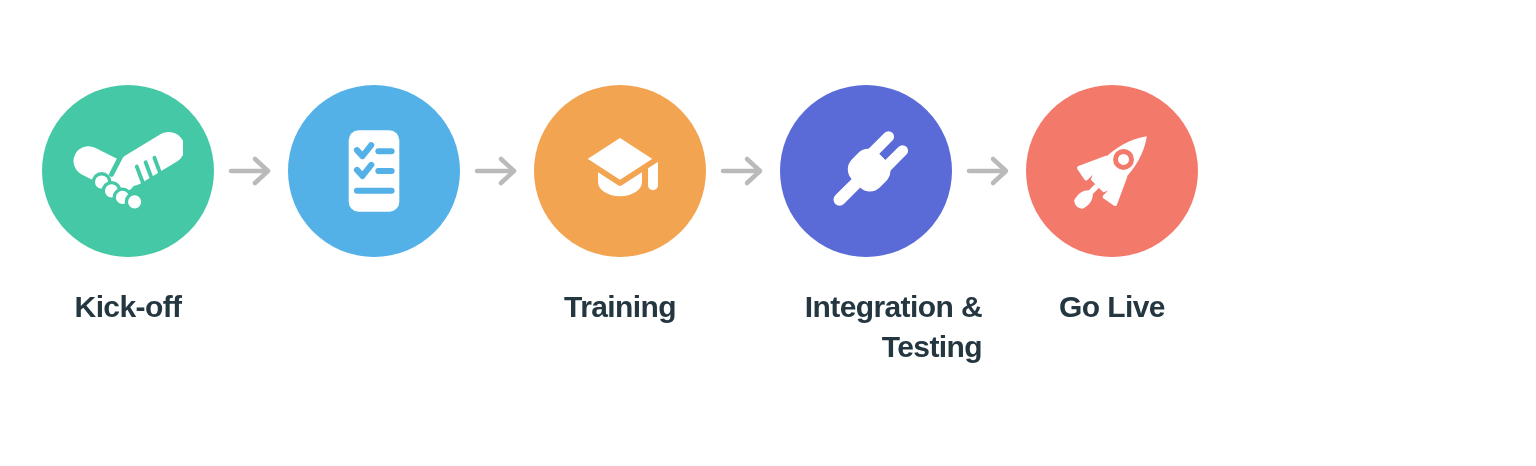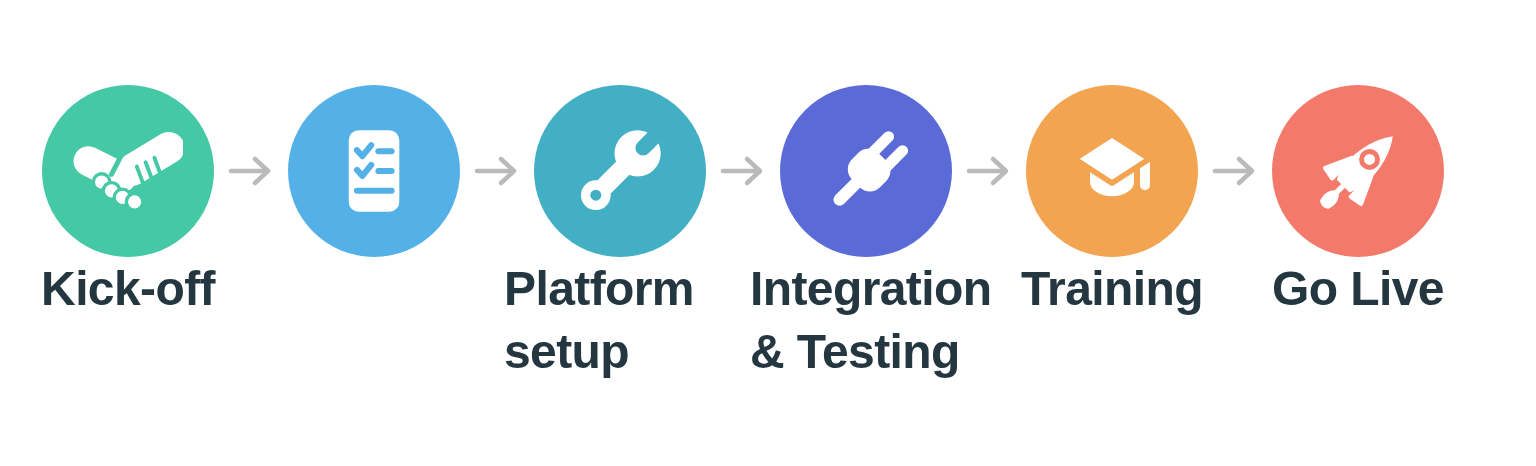--- a/index.html
+++ b/index.html
@@ -34,27 +34,28 @@
     align-items: center;
     justify-content: center;
     flex: none;
   }
   .circle svg {
     width: 110px;
     height: 110px;
     display: block;
   }
   .label {
+    margin-top: 30px;
     max-width: 232px;
-    font-size: 48px;
+    font-size: 30px;
     font-weight: 700;
     letter-spacing: -0.6px;
     line-height: 1.32;
     color: var(--text);
-    text-align: left;
+    text-align: right;
   }
   .arrow {
     position: absolute;
     top: 64px;
     right: -23px;
     width: 46px;
     height: 44px;
     color: #bababa;
   }
   .arrow svg { width: 46px; height: 44px; display: block; }
@@ -108,31 +109,30 @@
     <div class="arrow" style="color: rgb(186, 186, 186);">
       <svg viewBox="0 0 46 44">
           <g stroke="currentColor" fill="none" stroke-width="4.5" stroke-linecap="round" stroke-linejoin="round">
             <line x1="3" y1="22" x2="39" y2="22"></line>
             <path d="M27,10 L40,22 L27,34"></path>
           </g>
         </svg>
     </div>
   </div>
 
+
   <div class="step">
-    <div class="circle" style="background: rgb(67, 175, 197); color: rgb(67, 175, 197);">
+    <div class="circle" style="background: rgb(242, 164, 81); color: rgb(242, 164, 81);">
       <svg viewBox="0 0 100 100">
-        <line x1="29" y1="71" x2="58" y2="42" stroke="#fff" stroke-width="17" stroke-linecap="round"></line>
-        <circle cx="28" cy="72" r="13.5" fill="#fff"></circle>
-        <circle cx="28" cy="72" r="5" fill="currentColor"></circle>
-        <circle cx="66" cy="34" r="21" fill="#fff"></circle>
-        <line x1="71" y1="29" x2="92" y2="8" stroke="currentColor" stroke-width="14" stroke-linecap="round"></line>
+        <path d="M30,50 L70,50 L70,60 A20,13 0 0 1 30,60 Z" fill="#fff"></path>
+        <line x1="80" y1="41" x2="80" y2="63" stroke="#fff" stroke-width="9" stroke-linecap="round"></line>
+        <path d="M50,17 L84,39 L50,61 L16,39 Z" fill="#fff" stroke="currentColor" stroke-width="5" stroke-linejoin="round"></path>
       </svg>
     </div>
-    <div class="label">Platform setup</div>
+    <div class="label">Training</div>
     <div class="arrow" style="color: rgb(186, 186, 186);">
       <svg viewBox="0 0 46 44">
           <g stroke="currentColor" fill="none" stroke-width="4.5" stroke-linecap="round" stroke-linejoin="round">
             <line x1="3" y1="22" x2="39" y2="22"></line>
             <path d="M27,10 L40,22 L27,34"></path>
           </g>
         </svg>
     </div>
   </div>
 
@@ -152,39 +152,20 @@
       <svg viewBox="0 0 46 44">
           <g stroke="currentColor" fill="none" stroke-width="4.5" stroke-linecap="round" stroke-linejoin="round">
             <line x1="3" y1="22" x2="39" y2="22"></line>
             <path d="M27,10 L40,22 L27,34"></path>
           </g>
         </svg>
     </div>
   </div>
 
   <div class="step">
-    <div class="circle" style="background: rgb(242, 164, 81); color: rgb(242, 164, 81);">
-      <svg viewBox="0 0 100 100">
-        <path d="M30,50 L70,50 L70,60 A20,13 0 0 1 30,60 Z" fill="#fff"></path>
-        <line x1="80" y1="41" x2="80" y2="63" stroke="#fff" stroke-width="9" stroke-linecap="round"></line>
-        <path d="M50,17 L84,39 L50,61 L16,39 Z" fill="#fff" stroke="currentColor" stroke-width="5" stroke-linejoin="round"></path>
-      </svg>
-    </div>
-    <div class="label">Training</div>
-    <div class="arrow" style="color: rgb(186, 186, 186);">
-      <svg viewBox="0 0 46 44">
-          <g stroke="currentColor" fill="none" stroke-width="4.5" stroke-linecap="round" stroke-linejoin="round">
-            <line x1="3" y1="22" x2="39" y2="22"></line>
-            <path d="M27,10 L40,22 L27,34"></path>
-          </g>
-        </svg>
-    </div>
-  </div>
-
-  <div class="step">
     <div class="circle" style="background: rgb(243, 121, 106); color: rgb(243, 121, 106);">
       <svg viewBox="0 0 100 100">
         <g transform="translate(52,48) rotate(45)">
           <path d="M-12,-2 L-23,22 L-12,24 Z" fill="#fff" stroke="#fff" stroke-width="4" stroke-linejoin="round"></path>
           <path d="M12,-2 L23,22 L12,24 Z" fill="#fff" stroke="#fff" stroke-width="4" stroke-linejoin="round"></path>
           <path d="M0,-42 C9,-30 13,-14 13,0 C13,10 11,17 8,22 L-8,22 C-11,17 -13,10 -13,0 C-13,-14 -9,-30 0,-42 Z" fill="#fff"></path>
           <circle cx="0" cy="-12" r="9.5" fill="currentColor"></circle>
           <circle cx="0" cy="-12" r="5" fill="#fff"></circle>
           <line x1="0" y1="22" x2="0" y2="31" stroke="#fff" stroke-width="5"></line>
           <path d="M0,28 C6,32 8,38 5.5,46 C2,49 -2,49 -5.5,46 C-8,38 -6,32 0,28 Z" fill="#fff"></path>

